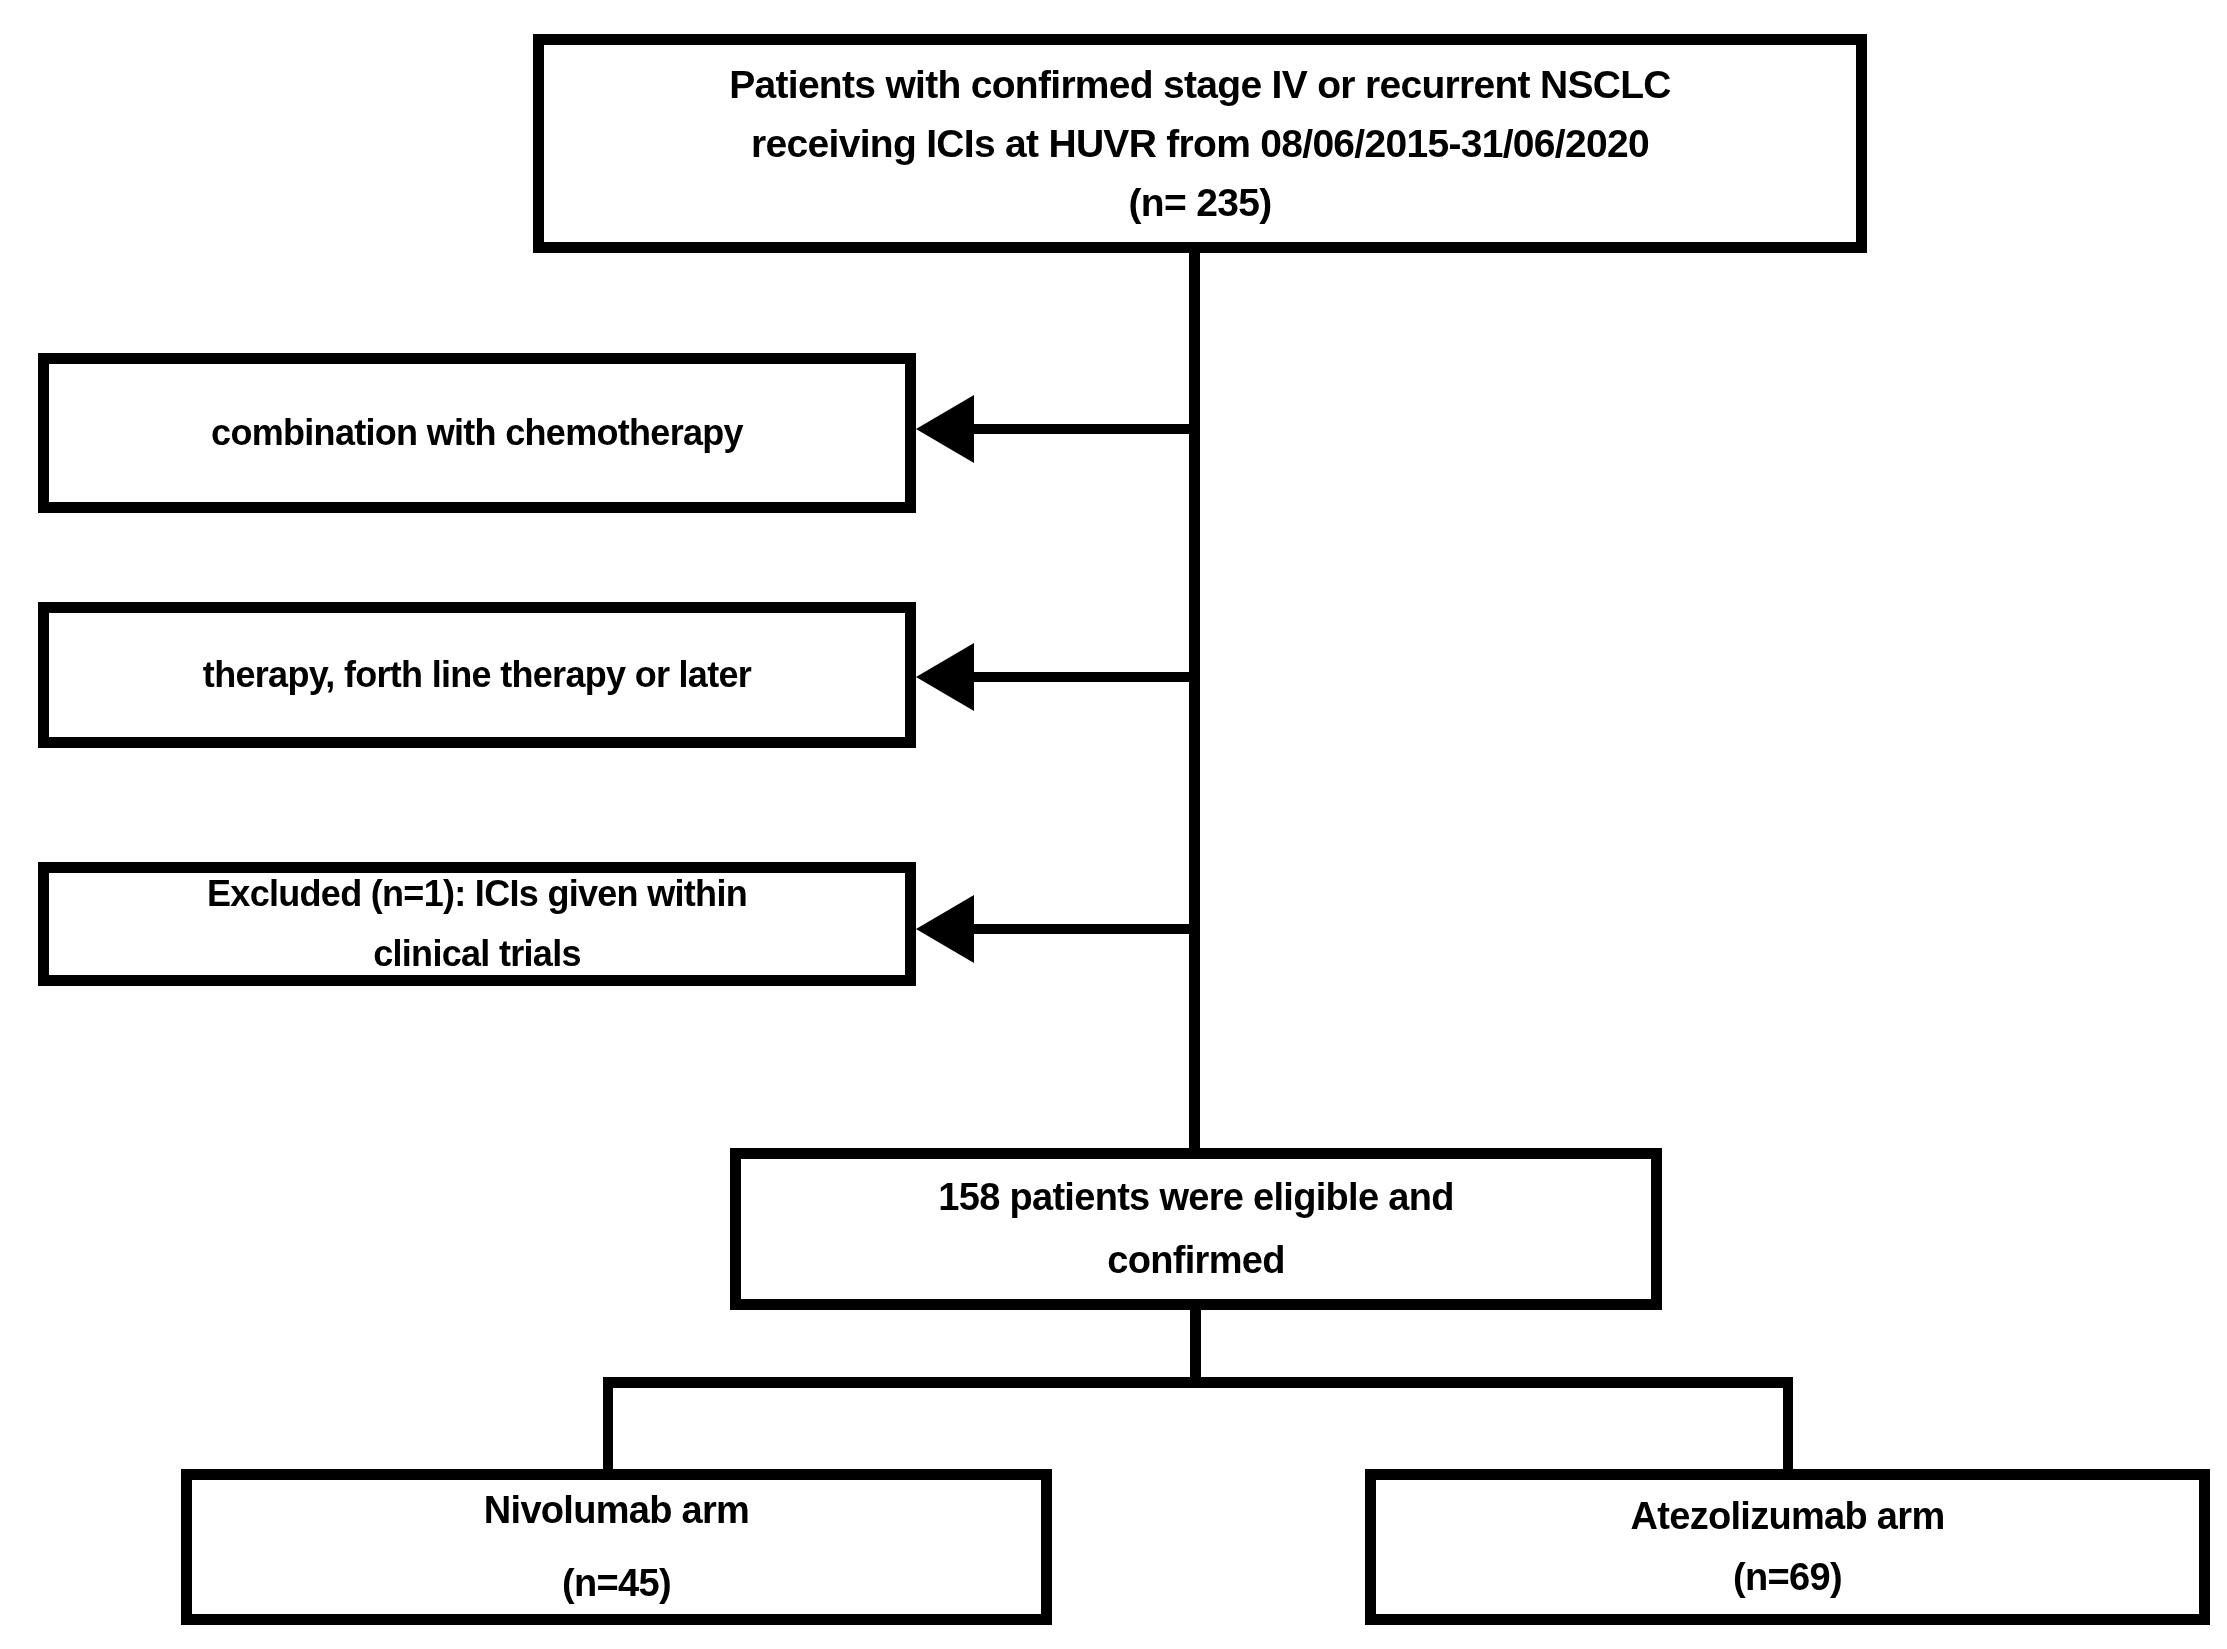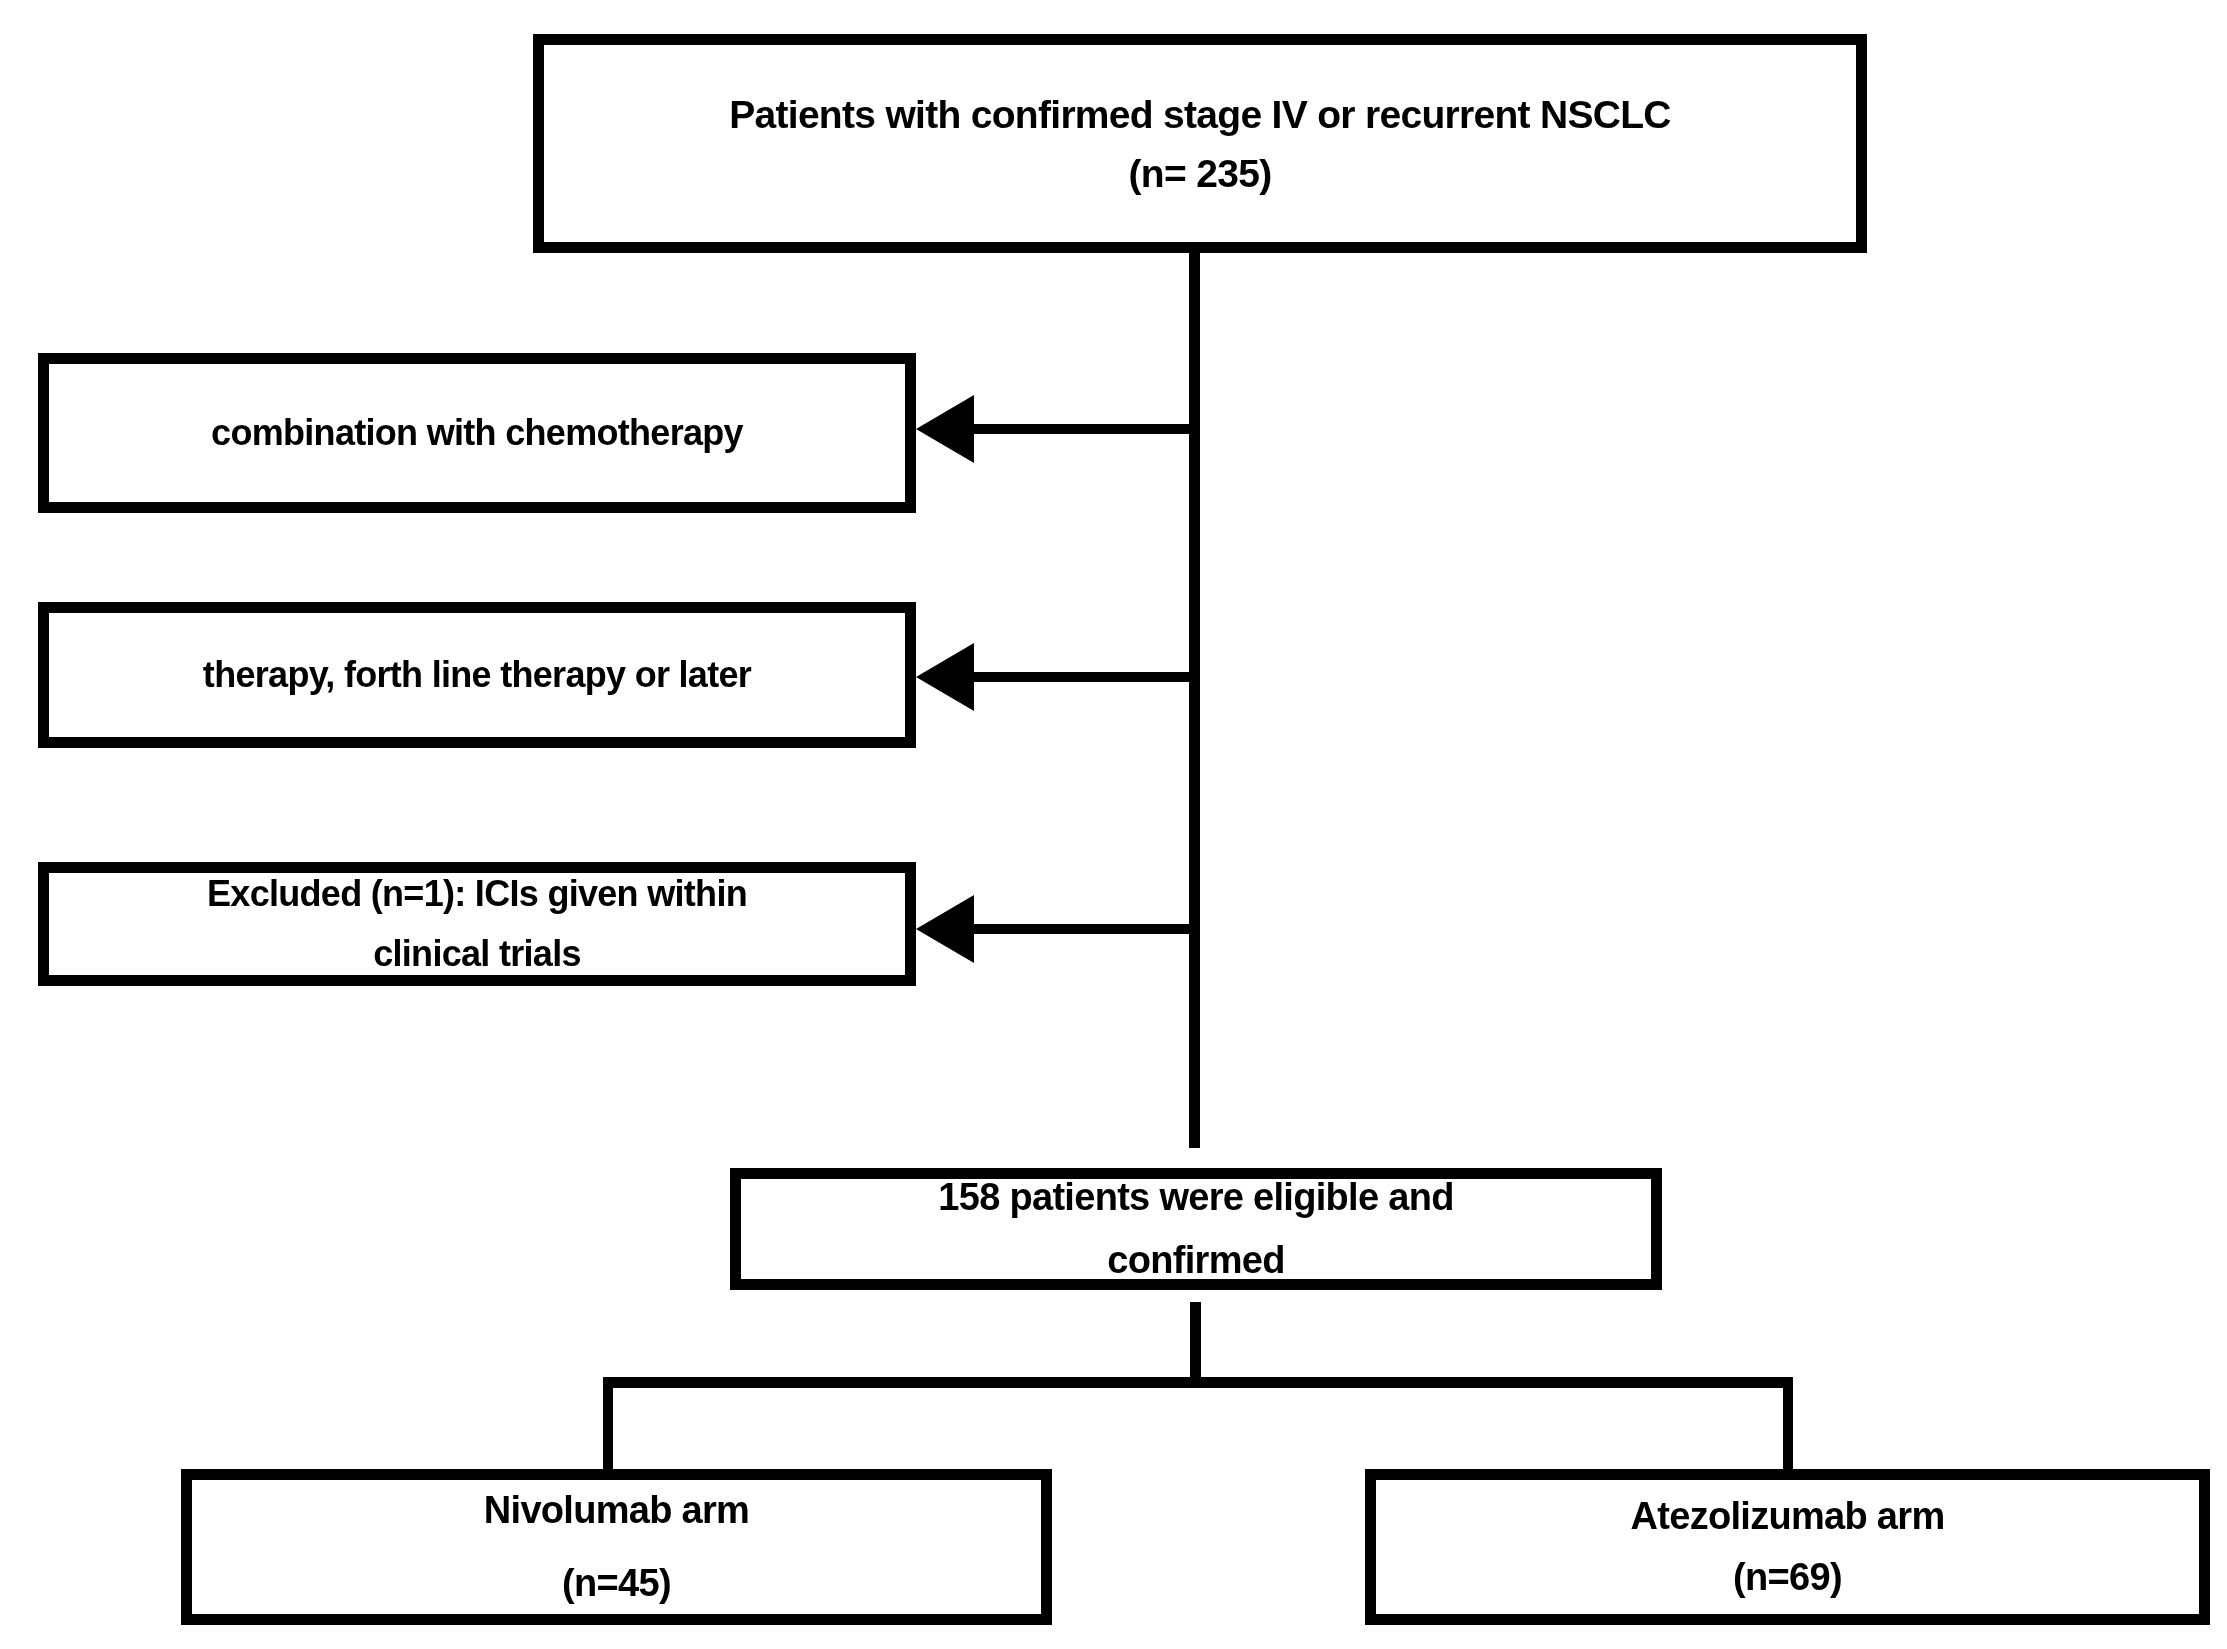--- a/index.html
+++ b/index.html
@@ -47,21 +47,21 @@
 
   
   #box-source   { left: 533px;  top: 34px;   width: 1334px; height: 219px; }
   #box-source .line   { font-size: 39px; line-height: 59px; }
 
   #box-excl1    { left: 38px;   top: 353px;  width: 878px; height: 160px; }
   #box-excl2    { left: 38px;   top: 602px;  width: 878px; height: 146px; }
   #box-excl3    { left: 38px;   top: 862px; width: 878px; height: 124px; }
   #box-excl1 .line, #box-excl2 .line, #box-excl3 .line { font-size: 36px; line-height: 60px; }
 
-  #box-eligible { left: 730px; top: 1148px; width: 932px; height: 122px; margin-top: 20px; }
+  #box-eligible { left: 730px; top: 1148px; width: 932px; height: 162px; }
   #box-eligible .line { font-size: 38px; line-height: 63px; }
 
   #box-nivo     { left: 181px;  top: 1469px; width: 871px; height: 156px; justify-content: space-between; }
   #box-atezo    { left: 1365px; top: 1469px; width: 845px; height: 156px; }
   #box-nivo .line, #box-atezo .line { font-size: 38px; line-height: 61px; }
 
   
   #spine        { left: 1189px; top: 253px;  width: 11px;   height: 895px; }
   #arrow1-line  { left: 967px; top: 424px;  width: 225px;  height: 9.6px; }
   #arrow2-line  { left: 967px; top: 672px;  width: 225px;  height: 9.6px; }
@@ -90,20 +90,21 @@
   <div class="conn" id="arrow3-line"></div>
   <div class="arrowhead" id="arrow3-head"></div>
 
   <div class="conn" id="stub"></div>
   <div class="conn" id="tbar"></div>
   <div class="conn" id="drop-left"></div>
   <div class="conn" id="drop-right"></div>
 
   <div class="box" id="box-source">
     <div class="line">Patients with confirmed stage IV or recurrent NSCLC</div>
+    <div class="line">receiving ICIs at HUVR from 08/06/2015-31/06/2020</div>
     <div class="line">(n= 235)</div>
   </div>
 
   <div class="box" id="box-excl1">
     <div class="line">combination with chemotherapy</div>
   </div>
 
   <div class="box" id="box-excl2">
     <div class="line">therapy, forth line therapy or later</div>
   </div>

